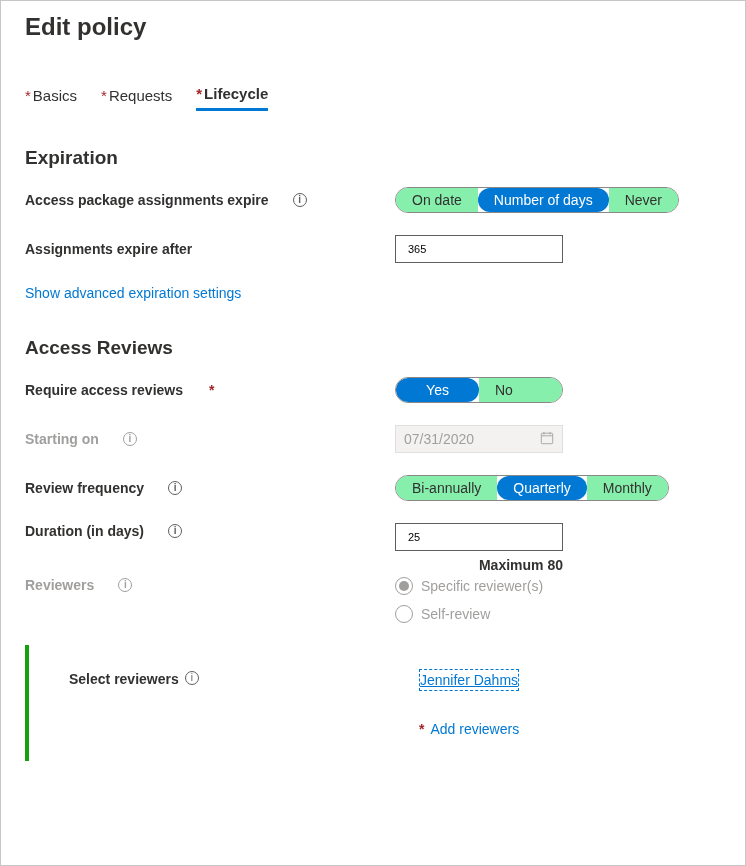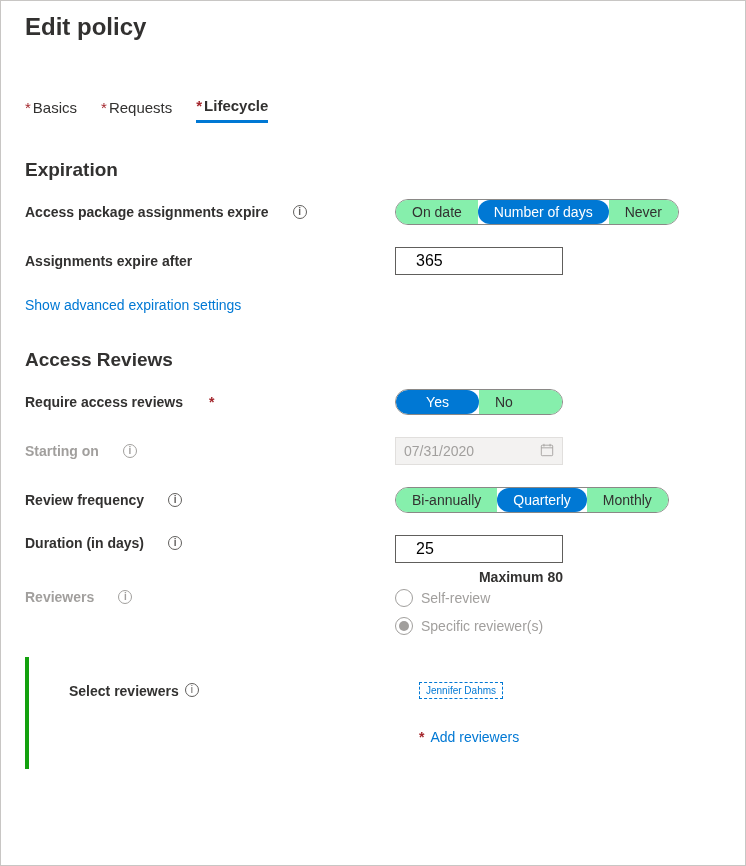--- a/index.html
+++ b/index.html
@@ -13,21 +13,21 @@
   .panel {
     border: 1px solid #c8c6c4;
     width: 746px;
     height: 866px;
     padding: 8px 24px 24px 24px;
     overflow: hidden;
   }
   .page-title {
     font-size: 24px;
     font-weight: 600;
-    margin: 4px 0 56px 0;
+    margin: 4px 0 44px 0;
   }
   .tabs {
     display: flex;
     gap: 24px;
     margin-bottom: 36px;
   }
   .tab {
     display: flex;
     align-items: center;
     padding-bottom: 6px;
@@ -85,22 +85,22 @@
     background: #86efac;
     border: none;
   }
   .pill.active {
     background: #0078d4;
     color: #fff;
     border-radius: 999px;
   }
   .text-input {
     border: 1px solid #605e5c;
-    font-size: 16px;
-    padding: 4px 20px;
+    font-size: 11px;
+    padding: 4px 12px;
     height: 28px;
     width: 168px;
     font-family: inherit;
   }
   .link {
     color: #0078d4;
     cursor: pointer;
     font-size: 14px;
     display: inline-block;
   }
@@ -160,24 +160,25 @@
     align-items: flex-start;
     gap: 6px;
     padding-top: 2px;
   }
   .select-values-col {
     flex: 1;
   }
   .reviewer-chip {
     color: #0078d4;
     border: 1px dashed #0078d4;
-    padding: 2px 6px;
-    font-size: 10px;
+    padding: 2px 0;
+    font-size: 14px;
     display: inline-block;
     cursor: pointer;
+    text-decoration: underline;
   }
   .add-reviewers-row {
     margin-top: 30px;
     display: flex;
     align-items: center;
     gap: 6px;
   }
   .add-reviewers-row .asterisk { color: #a4262c; font-weight: 600; }
   .form-control-col {
     flex: 1;
@@ -295,29 +296,29 @@
   </div>
 
   <div class="form-row" style="align-items:flex-start; ">
     <div class="form-label bold disabled">
       <span>Reviewers</span>
       <span class="info-icon disabled">i</span>
     </div>
     <div class="form-control-col">
       <div class="radio-group">
         <div class="radio-item">
-          <span class="radio-outer"></span>
-          <span>Self-review</span>
-        </div>
-        <div class="radio-item">
           <span class="radio-outer">
               <span class="radio-inner"></span>
             </span>
           <span>Specific reviewer(s)</span>
         </div>
+        <div class="radio-item">
+          <span class="radio-outer"></span>
+          <span>Self-review</span>
+        </div>
       </div>
     </div>
   </div>
 
   <div class="select-block">
     <div class="select-label-col">
       <span style="font-weight:600;">Select reviewers</span>
       <span class="info-icon">i</span>
     </div>
     <div class="select-values-col">

